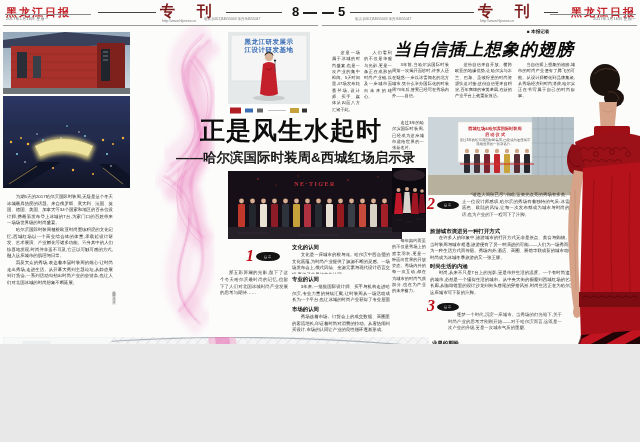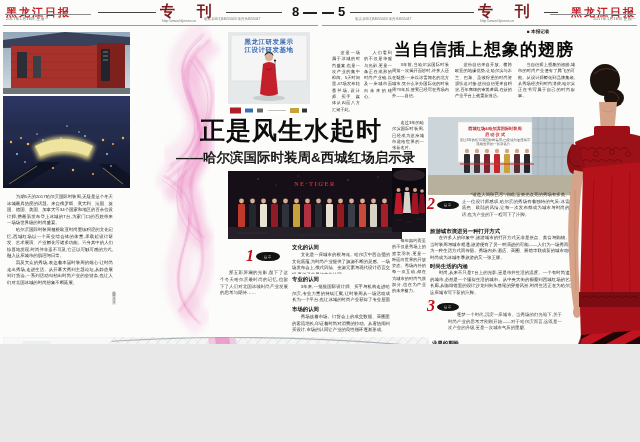--- a/index.html
+++ b/index.html
@@ -368,21 +368,21 @@
           <rect x="182" y="78" width="2" height="6"></rect>
         <rect x="330" y="84" width="2" height="6"></rect>
           <rect x="408" y="88" width="2.2" height="7"></rect>
         <rect x="250" y="88" width="2" height="6"></rect>
       </g>
       <rect x="0" y="96" width="240" height="6" fill="#55504a" opacity="0.85"></rect>
     </svg>
   </div>
 
   <div class="abs byline" style="left:527px;top:29px;">■ 本报记者</div>
-  <div class="abs rp-headline" style="left:394px;top:38px;width:180px;">当自信插上想象的翅膀</div>
+  <div class="abs rp-headline" style="left:394px;top:38px;width:180px;font-style:italic;">当自信插上想象的翅膀</div>
 
   <div class="abs tt" style="left:392px;top:62px;width:57px;height:54px;font-size:4.2px;">
     <p>3年前,当哈尔滨国际时装周第一次揭开面纱时,许多人还在疑惑:一座以冰雪闻名的北方城市,凭什么举办国际化的时装周?3年后,答案已经写在秀场内外——自信。</p>
   </div>
   <div class="abs tt" style="left:455px;top:62px;width:57px;height:54px;font-size:4.2px;">
     <p>这份自信来自开放。横跨欧亚的地缘优势,让哈尔滨与米兰、巴黎、圣彼得堡的时尚资源快速对接;这份自信更来自积淀,百年商埠的审美基因,在新的产业平台上被重新激活。</p>
   </div>
   <div class="abs tt" style="left:518px;top:62px;width:57px;height:54px;font-size:4.2px;">
     <p>当自信插上想象的翅膀,城市的时尚产业便有了腾飞的可能。从设计师孵化到品牌集聚,从秀场经济到时尚消费,哈尔滨正在书写属于自己的时尚叙事。</p>
   </div>

